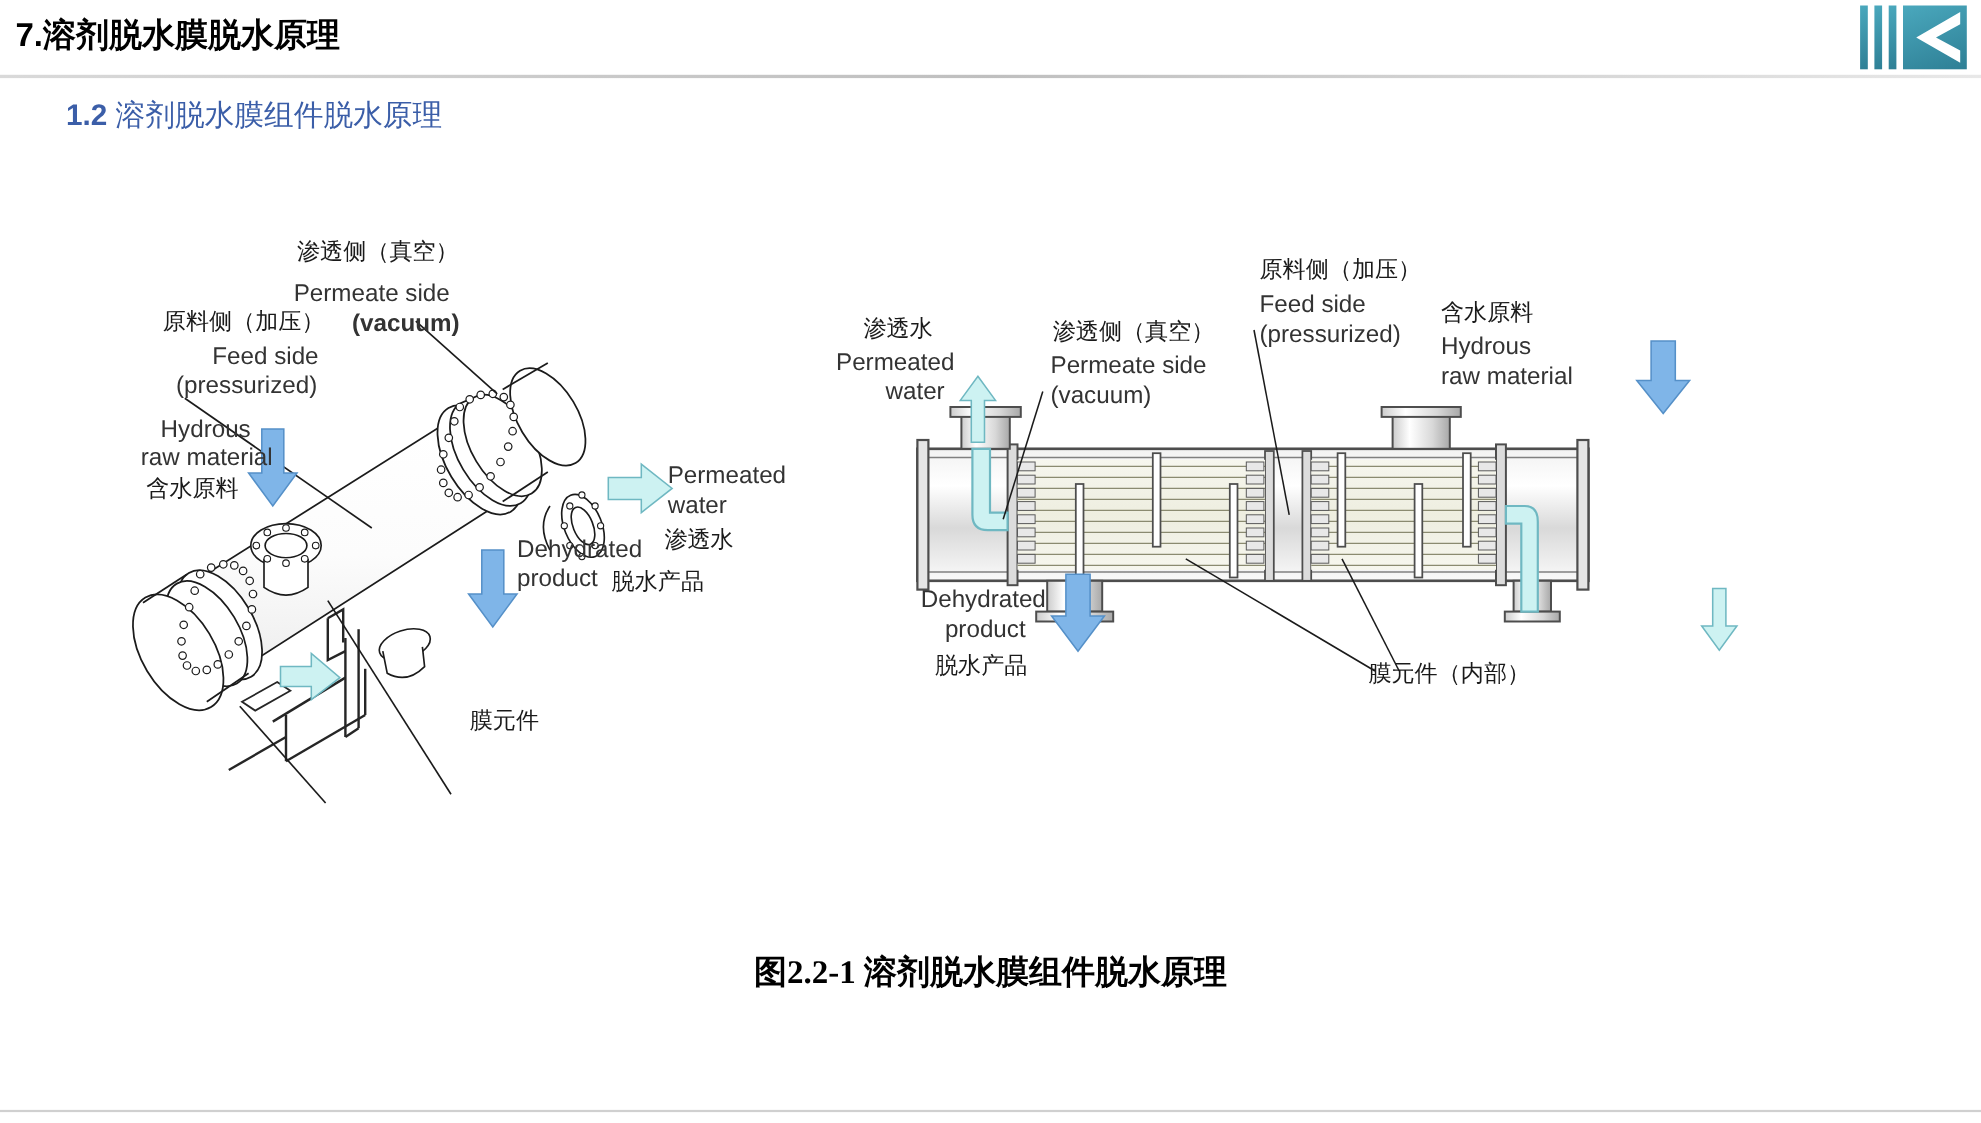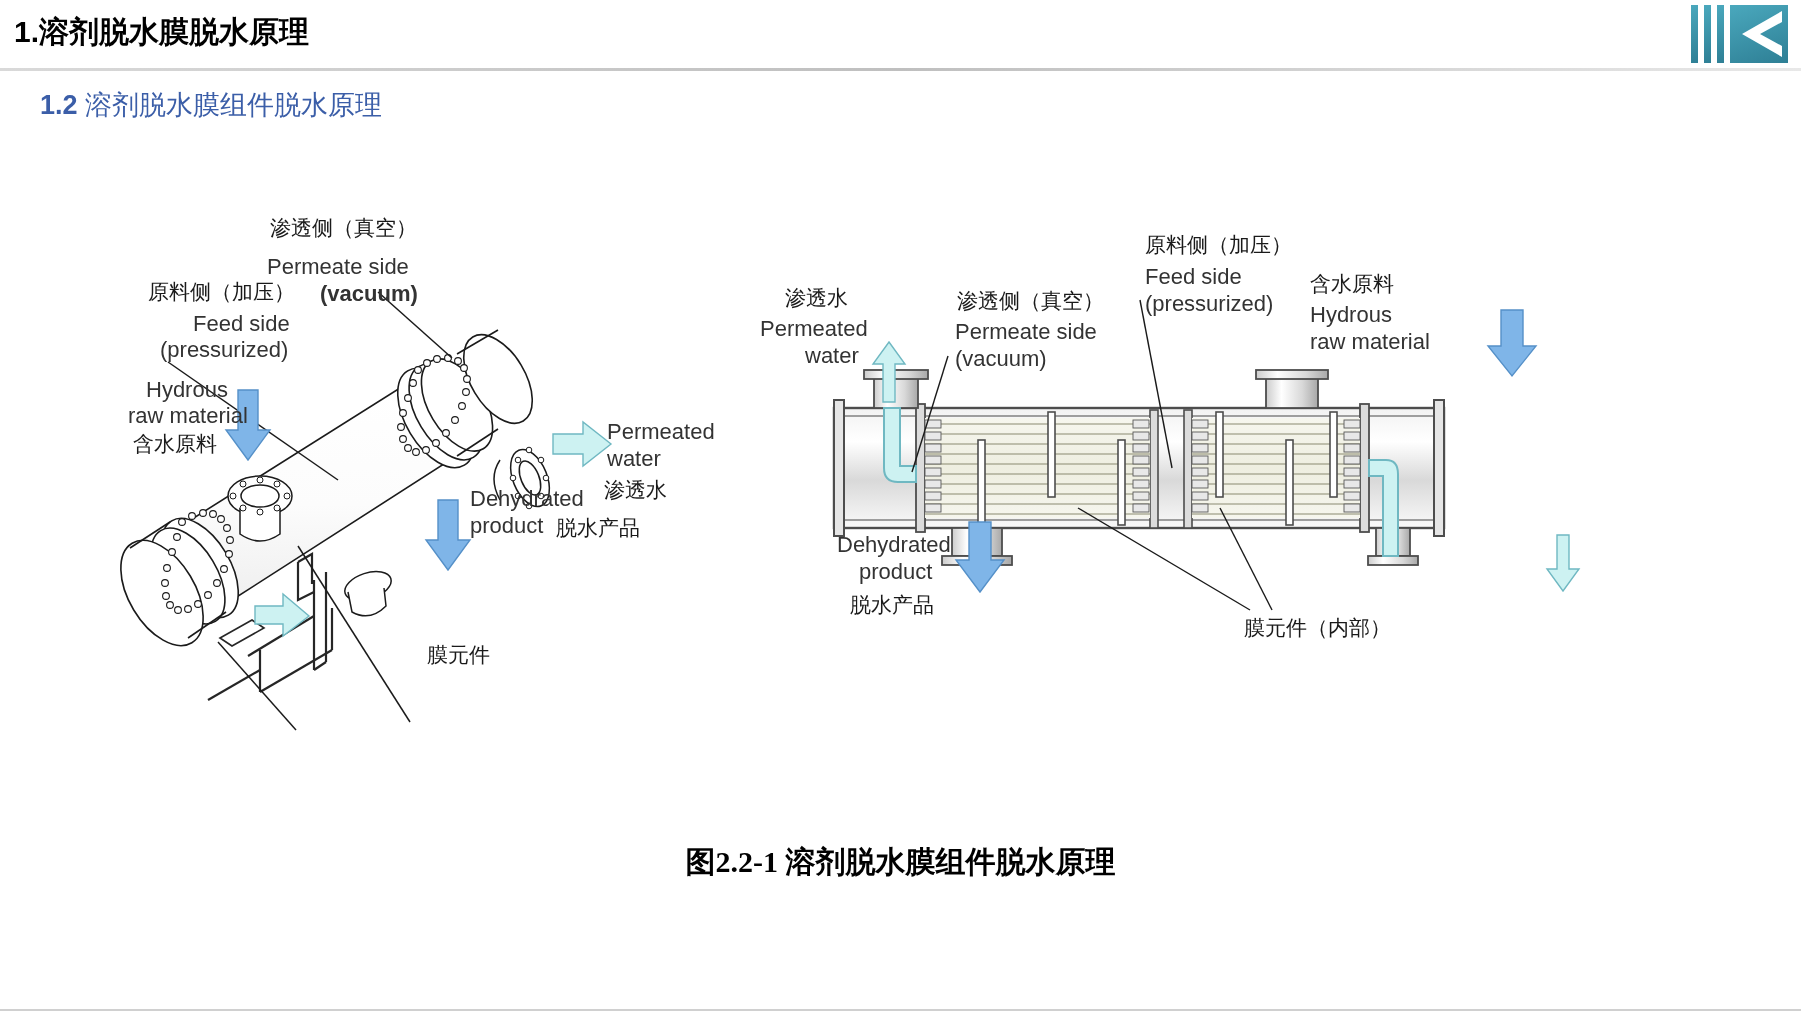--- a/index.html
+++ b/index.html
@@ -45,21 +45,21 @@
   .logo-bar {
     position: absolute;
     top: 0;
     height: 58px;
     background: linear-gradient(160deg, #4aa8bd 0%, #2e7f95 100%);
   }
 
   
   #section-heading {
     position: absolute;
-    left: 40px;
+    left: 60px;
     top: 87px;
     font-size: 27px;
     color: #3b5ea8;
     white-space: nowrap;
   }
   #section-heading .num {
     font-weight: bold;
     color: #3b5ea8;
   }
   #section-heading .txt {
@@ -97,21 +97,21 @@
   
   .arrow-down {
     position: absolute;
   }
   svg { display: block; overflow: visible; }
 
   
   #figure-caption {
     position: absolute;
     left: 0;
-    top: 842px;
+    top: 864px;
     width: 1801px;
     text-align: center;
     font-family: "Liberation Serif", serif;
     font-size: 30px;
     font-weight: bold;
     color: #000;
   }
 
   
   #bottom-rule {
@@ -119,21 +119,21 @@
     left: 0;
     bottom: 10px;
     width: 1801px;
     height: 2px;
     background: #d0d0d0;
   }
 </style>
 </head>
 <body>
 
-<div id="slide-title">1.溶剂脱水膜脱水原理</div>
+<div id="slide-title">7.溶剂脱水膜脱水原理</div>
 
 <div id="title-rule"></div>
 
 <div id="logo">
   <div class="logo-bar" style="left:0px;  width:7px;"></div>
   <div class="logo-bar" style="left:13px; width:7px;"></div>
   <div class="logo-bar" style="left:26px; width:7px;"></div>
   <div class="logo-bar" style="left:39px; width:58px; overflow:hidden;">
     <svg width="58" height="58" viewBox="0 0 58 58">
       <polygon points="52,6 52,17 30,29 52,41 52,52 12,29" fill="#ffffff"></polygon>
@@ -502,19 +502,19 @@
   <div class="lbl lbl-en" style="left:1145px; top:142px;">(pressurized)</div>
 
   <div class="lbl lbl-cn" style="left:1310px; top:123px;">含水原料</div>
   <div class="lbl lbl-en" style="left:1310px; top:153px;">Hydrous</div>
   <div class="lbl lbl-en" style="left:1310px; top:180px;">raw material</div>
 
   <div class="lbl lbl-en" style="left:837px; top:383px;">Dehydrated</div>
   <div class="lbl lbl-en" style="left:859px; top:410px;">product</div>
   <div class="lbl lbl-cn" style="left:850px; top:444px;">脱水产品</div>
 
-  <div class="lbl lbl-cn" style="left:1244px; top:467px;">膜元件（内部）</div>
+  <div class="lbl lbl-cn" style="left:1244px; top:451px;">膜元件（内部）</div>
 
 </div>
 
 <div id="figure-caption">图2.2-1 溶剂脱水膜组件脱水原理</div>
 
 <div id="bottom-rule"></div>
 
 </body></html>

